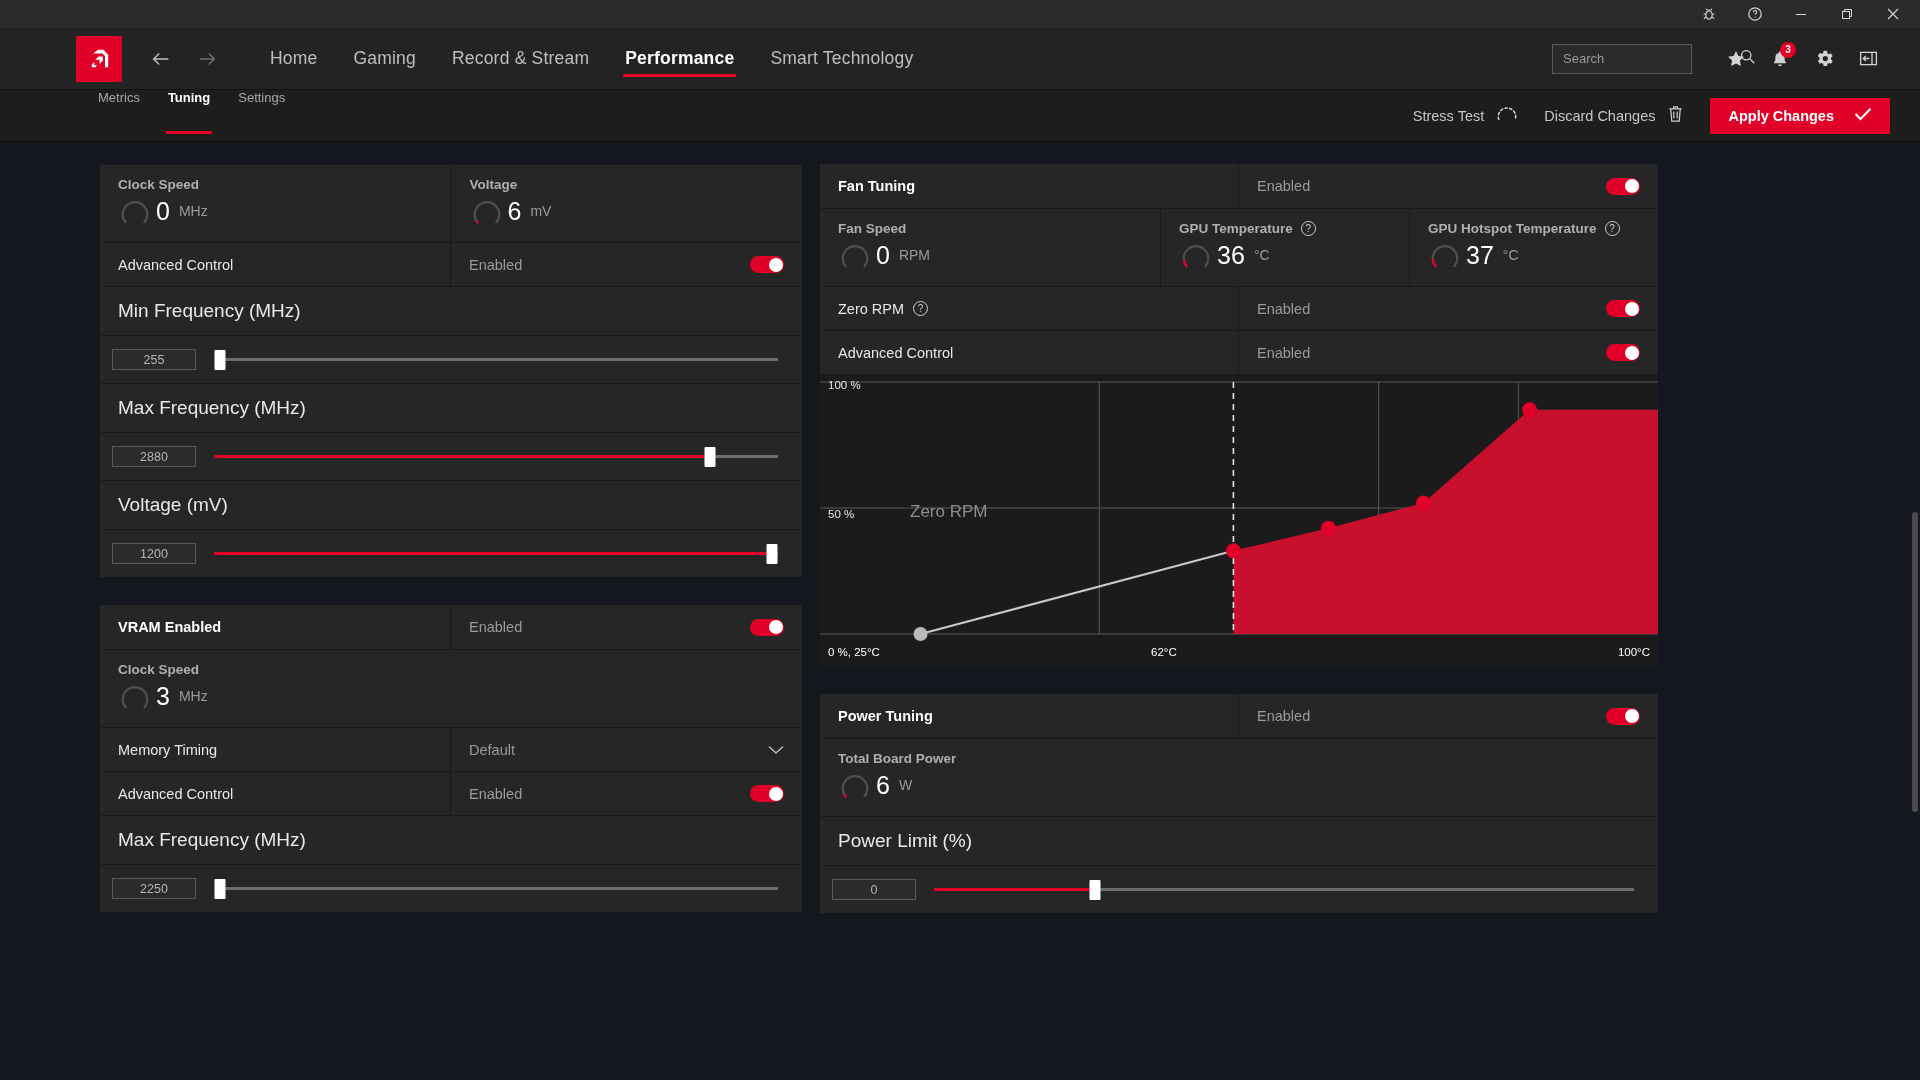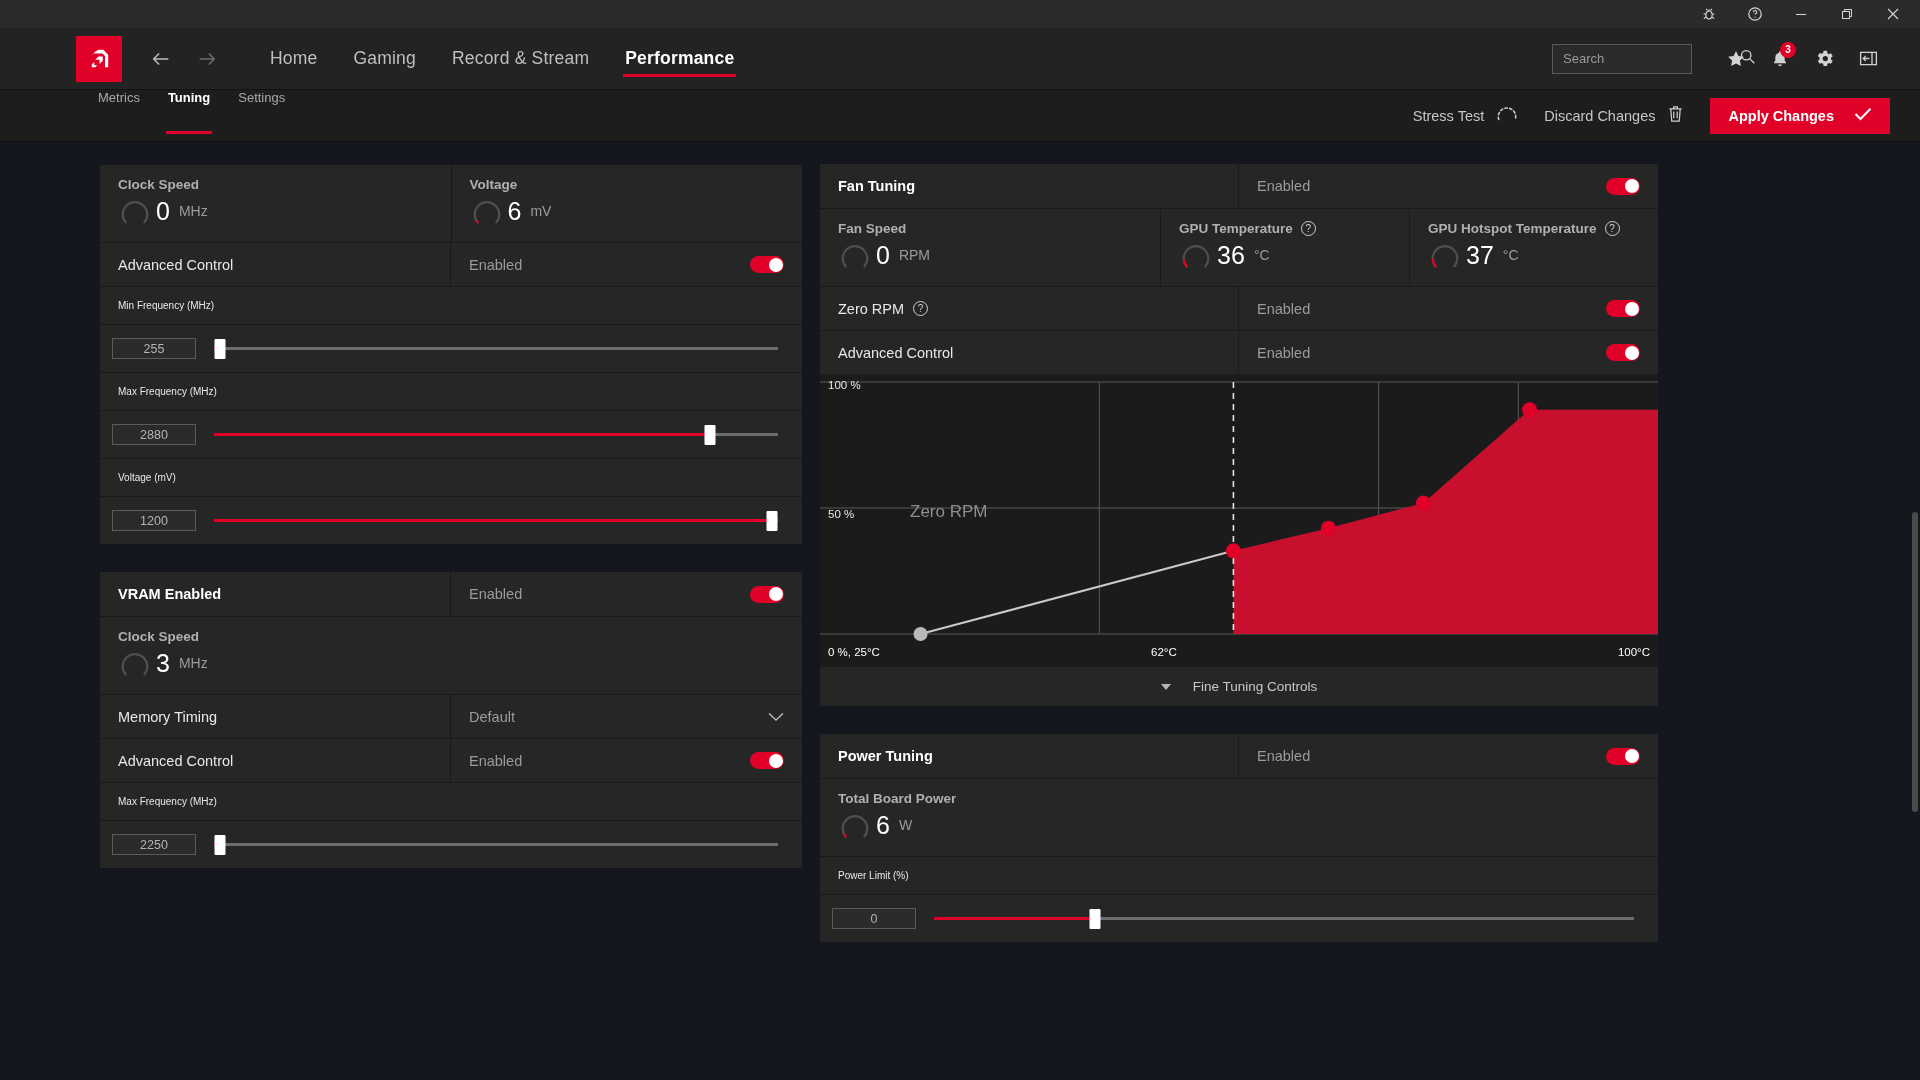--- a/index.html
+++ b/index.html
@@ -174,21 +174,21 @@
   .track .bar {
     position: absolute; left: 0; right: 0; height: 3px; background: #6d6d6d;
   }
   .track .fill { position: absolute; left: 0; height: 3px; background: #e00028; }
   .track .knob {
     position: absolute; width: 11px; height: 20px; background: #ffffff;
     border-radius: 1px; transform: translateX(-50%);
   }
 
   .label-row {
-    padding: 13px 18px; color: #e8e8e8; font-size: 10px;
+    padding: 13px 18px; color: #e8e8e8; font-size: 19px;
     border-top: 1px solid #1a1a1a;
   }
 
   .chev {
     width: 0; height: 0; border-left: 5px solid transparent;
     border-right: 5px solid transparent; border-top: 6px solid #b5b5b5;
   }
   .chart-title { padding: 13px 18px; color: #e8e8e8; font-size: 14.5px; background: #262626; }
   .chart-area { position: relative; height: 292px; background: #1b1b1b; }
   .chart-area svg { display: block; }
@@ -274,20 +274,23 @@
         <span>Home</span>
       </div>
     <div class="navitem">
         <span>Gaming</span>
       </div>
     <div class="navitem">
         <span>Record &amp; Stream</span>
       </div>
     <div class="navitem active">
         <span>Performance</span>
+      </div>
+    <div class="navitem">
+        <span>Smart Technology</span>
       </div>
   </div>
 
   <div class="navright">
     <div class="searchbox">
       <input placeholder="Search" style="">
       <span>
         <svg width="17" height="17" viewBox="0 0 20 20" fill="none" stroke="#d7d7d7" stroke-width="1.5">
           <circle cx="8.5" cy="8.5" r="5.5"></circle>
             <path d="M12.8 12.8L18 18"></path>
@@ -576,24 +579,20 @@
               <circle cx="709.5066666666667" cy="35.72" r="7.5" fill="#e00028"></circle>
             </svg>
           <span class="ylab" style="top:5px">100 %</span>
           <span class="ylab" style="top:134px">50 %</span>
           <span class="zero-rpm-text" style="left:90px; top:128px">Zero RPM</span>
           <span class="xlab" style="left:8px; bottom:8px">0 %, 25°C</span>
           <span class="xlab" style="left:331px; bottom:8px">62°C</span>
           <span class="xlab" style="right:8px; bottom:8px">100°C</span>
         </div>
 
-        <div class="fine-tuning">
-          <span class="chev"></span>
-          <span>Fine Tuning Controls</span>
-        </div>
       </div>
 
       <div class="card">
         <div class="row hdr">
           <div class="cell-label">Power Tuning</div>
           <div class="cell-value">
             <span>Enabled</span>
             <span class="toggle"></span>
           </div>
         </div>

